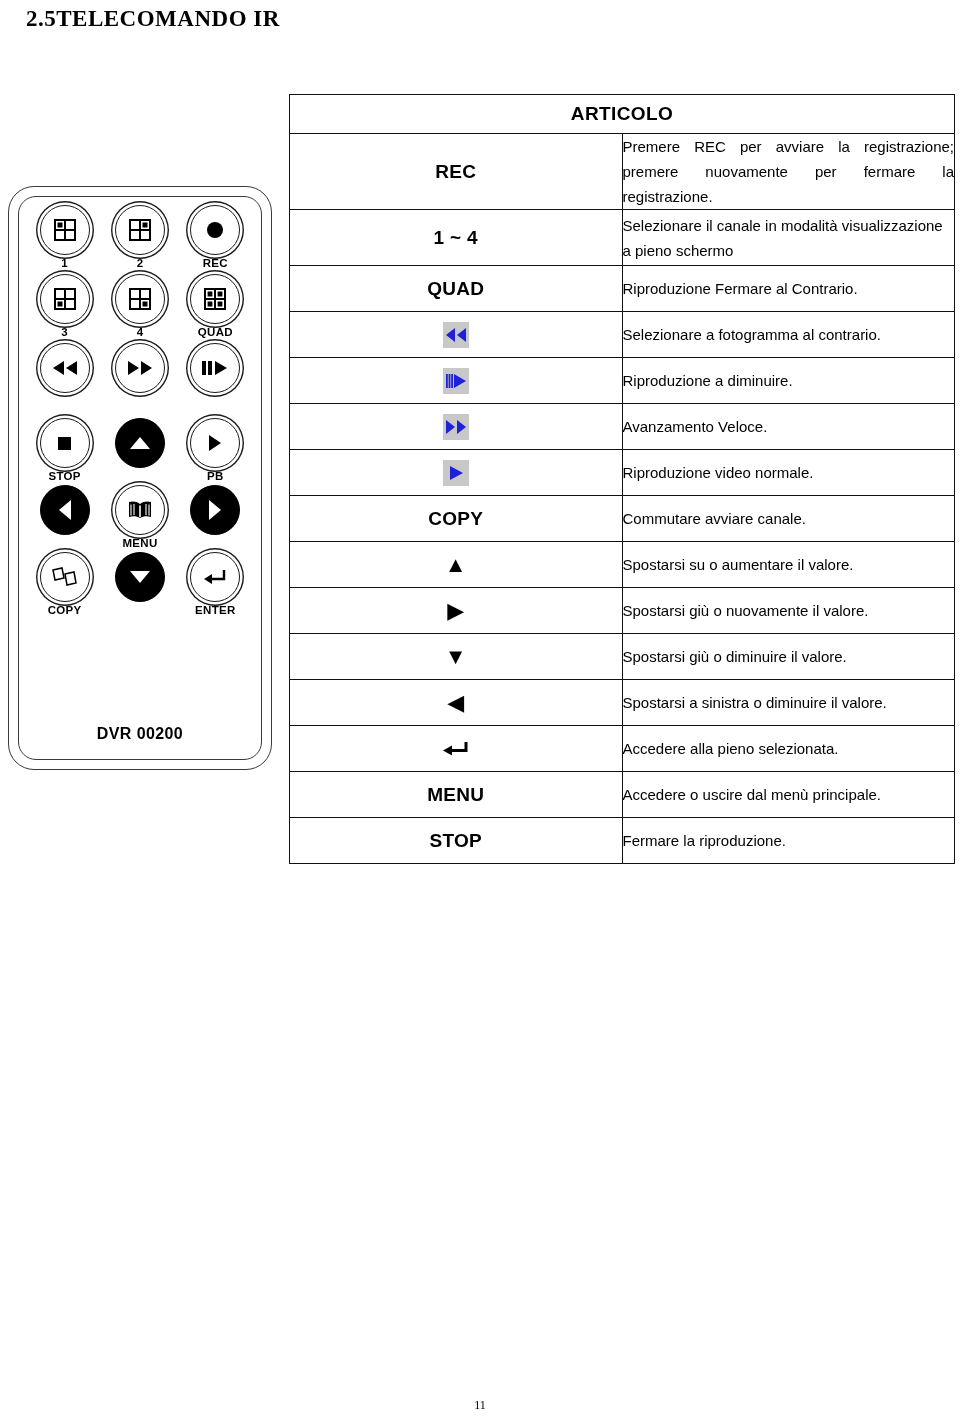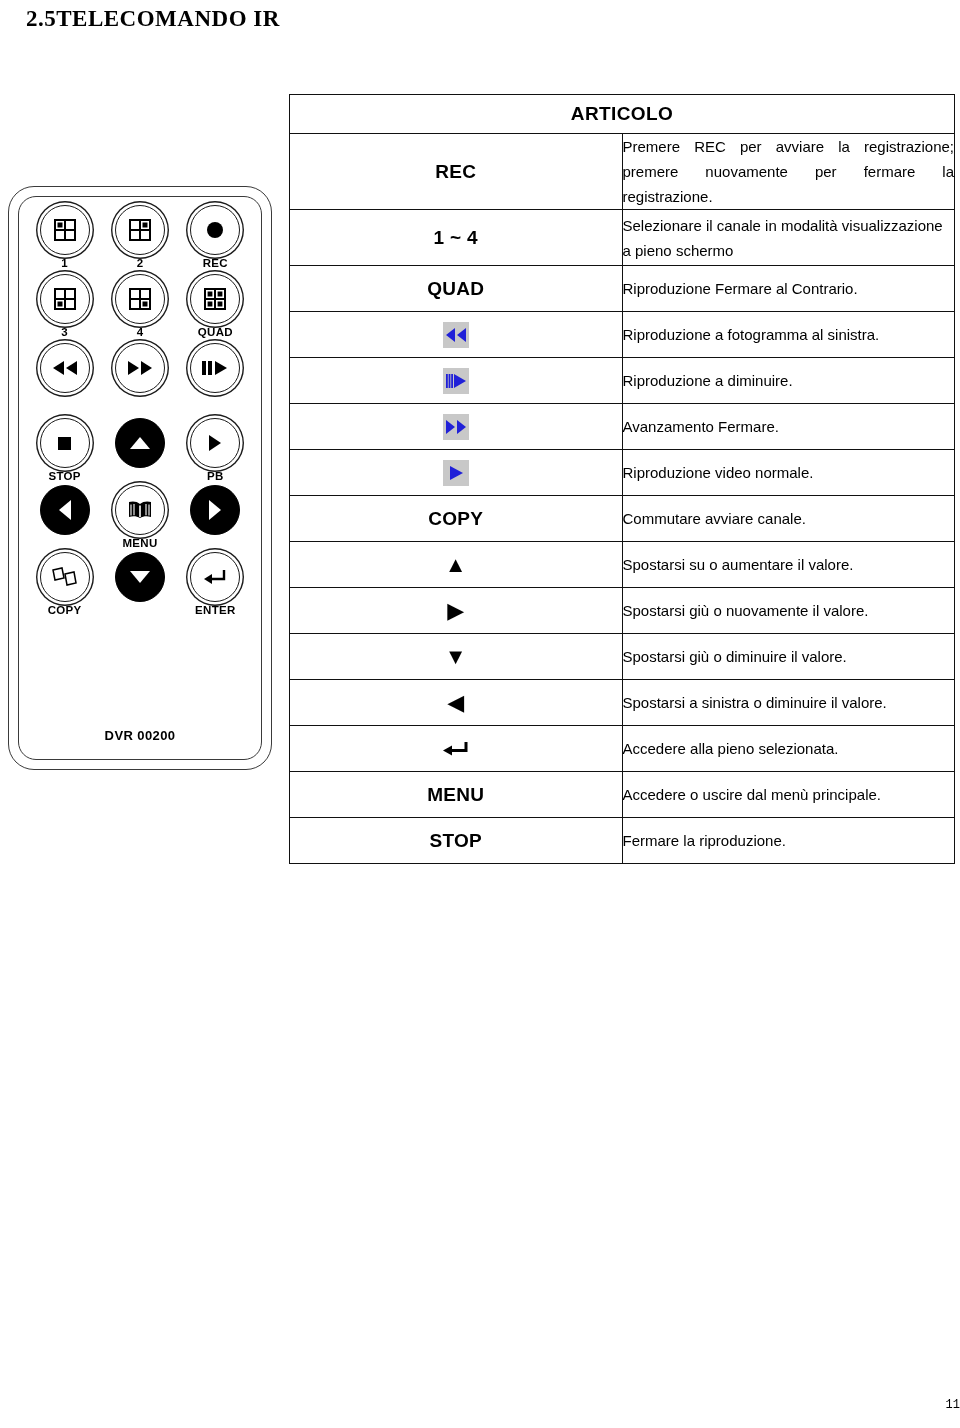--- a/index.html
+++ b/index.html
@@ -107,21 +107,21 @@
   }
   .quadbox > i.fill { background: #000; box-shadow: inset 0 0 0 1.5px #fff; }
   .quadbox.allfill > i { background:#000; box-shadow: inset 0 0 0 1.6px #fff; }
   .dot-rec { width: 16px; height: 16px; border-radius: 50%; background: #000; }
   .sq-stop { width: 13px; height: 13px; background: #000; }
   .remote-model {
     position: absolute;
     left: 0; right: 0;
     bottom: 26px;
     text-align: center;
-    font-size: 13px;
+    font-size: 16px;
     font-weight: bold;
     letter-spacing: 0.4px;
   }
   .svgicon { display:block; }
 
   
   #ir-table {
     position: absolute;
     left: 289px;
     top: 58px;
@@ -166,22 +166,22 @@
     vertical-align: middle;
   }
   .row-h2 { height: 56px; }
   .row-h3 { height: 46px; }
 
   
   #page-number {
     position: absolute;
     left: 0; right: 0;
     top: 1398px;
-    text-align: right;
-    font-family: Liberation Mono, monospace;
+    text-align: center;
+    font-family: Liberation Serif, serif;
     font-size: 12px;
   }
 </style>
 </head>
 <body>
 
 <div id="section-heading">
   <span class="num">2.5</span><span>TELECOMANDO IR</span>
 </div>
 
@@ -403,21 +403,21 @@
 
     <tr class="row-h3">
       <td class="key-cell">
         <span class="icon-chip">
           <svg width="22" height="14" viewBox="0 0 22 14">
             <polygon points="10,0 10,14 1,7" fill="#2020d8"></polygon>
             <polygon points="21,0 21,14 12,7" fill="#2020d8"></polygon>
           </svg>
         </span>
       </td>
-      <td class="desc-cell">Riproduzione a fotogramma al sinistra.</td>
+      <td class="desc-cell">Selezionare a fotogramma al contrario.</td>
     </tr>
 
     <tr class="row-h3">
       <td class="key-cell">
         <span class="icon-chip">
           <svg width="22" height="14" viewBox="0 0 22 14">
             <rect x="1" y="0" width="1.8" height="14" fill="#2020d8"></rect>
             <rect x="3.6" y="0" width="1.8" height="14" fill="#2020d8"></rect>
             <rect x="6.2" y="0" width="1.8" height="14" fill="#2020d8"></rect>
             <polygon points="9,0 9,14 21,7" fill="#2020d8"></polygon>
@@ -429,21 +429,21 @@
 
     <tr class="row-h3">
       <td class="key-cell">
         <span class="icon-chip">
           <svg width="22" height="14" viewBox="0 0 22 14">
             <polygon points="1,0 1,14 10,7" fill="#2020d8"></polygon>
             <polygon points="12,0 12,14 21,7" fill="#2020d8"></polygon>
           </svg>
         </span>
       </td>
-      <td class="desc-cell">Avanzamento Fermare.</td>
+      <td class="desc-cell">Avanzamento Veloce.</td>
     </tr>
 
     <tr class="row-h3">
       <td class="key-cell">
         <span class="icon-chip">
           <svg width="18" height="16" viewBox="0 0 18 16">
             <polygon points="3,1 3,15 16,8" fill="#2020d8"></polygon>
           </svg>
         </span>
       </td>

